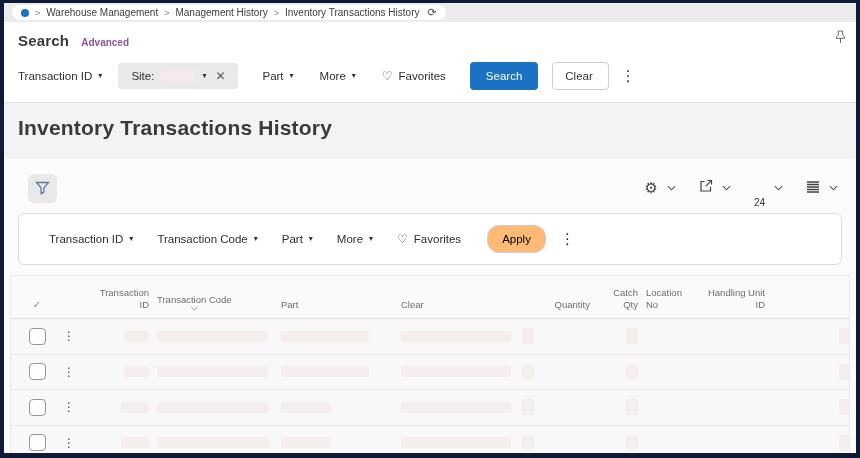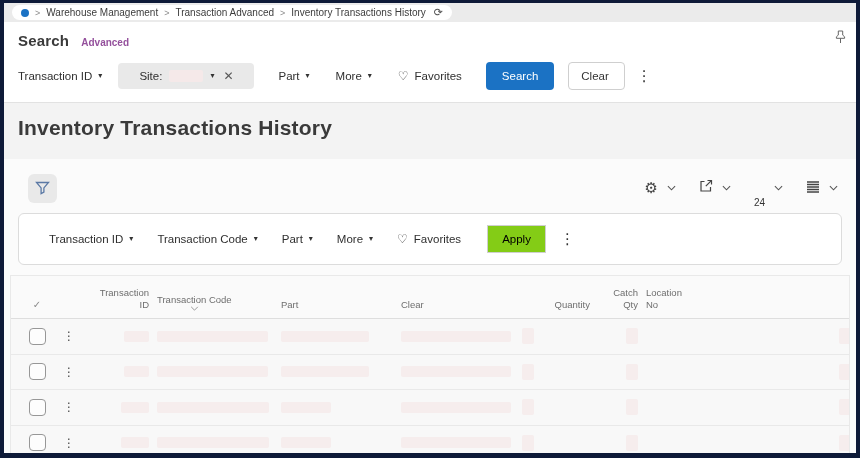--- a/index.html
+++ b/index.html
@@ -28,21 +28,21 @@
   .search-panel { background: #fff; padding: 10px 14px 12px 14px; position: relative; border-bottom: 1px solid #e2e2e2; }
   .search-head { display: flex; align-items: baseline; gap: 12px; }
   .search-title { font-size: 15px; font-weight: 600; color: #3a3a3a; letter-spacing: .2px; }
   .advanced-link { font-size: 10px; font-weight: 600; color: #94509c; cursor: pointer; }
   .pin-btn { position: absolute; right: 10px; top: 8px; cursor: pointer; }
 
   .search-row { display: flex; align-items: center; margin-top: 13px; font-size: 11.5px; color: #2f2f2f; }
   .chip { display: inline-flex; align-items: center; gap: 6px; cursor: pointer; white-space: nowrap; }
   .caret { font-size: 8px; color: #333; line-height: 1; }
   .chip + .chip { margin-left: 26px; }
-  .site-chip { background: #e9e9e9; border-radius: 4px; padding: 6px 21px; margin-left: 16px; display: inline-flex; align-items: center; gap: 7px; cursor: pointer; }
+  .site-chip { background: #e9e9e9; border-radius: 4px; padding: 6px 13px; margin-left: 16px; display: inline-flex; align-items: center; gap: 7px; cursor: pointer; }
   .redact-sm { width: 34px; height: 12px; background: #f5e9e9; border-radius: 2px; }
   .close-x { font-size: 12px; color: #555; margin-left: 2px; }
   .heart { font-size: 12px; color: #444; }
 
   .btn { border-radius: 4px; font-size: 11.5px; padding: 7px 15px; cursor: pointer; border: 1px solid transparent; }
   .btn-primary { background: #1b72c4; color: #fff; margin-left: 24px; }
   .btn-ghost { background: #fff; color: #333; border-color: #cfcfcf; margin-left: 14px; padding-left: 12px; }
 
   .select { display: inline-flex; align-items: center; justify-content: space-between; border: 1px solid #cccccc; border-radius: 4px; background: #fff; font-size: 11.5px; color: #333; padding: 7px 10px; cursor: pointer; }
   .search-row .select { width: 135px; margin-left: auto; }
@@ -59,21 +59,21 @@
   .tool-right { margin-left: auto; display: flex; align-items: center; gap: 9px; color: #444; }
   .tool-group { display: inline-flex; align-items: center; gap: 9px; cursor: pointer; }
   .tool-group + .tool-group { margin-left: 14px; }
   .gear-glyph { font-size: 15px; color: #444; }
   .page-size { font-size: 10px; color: #333; margin-top: 28px; }
   .chev svg { display: block; }
 
   
   .filter-card { margin: 10px 14px 0 14px; border: 1px solid #dcdcdc; border-radius: 6px; background: #fff; height: 52px; display: flex; align-items: center; padding: 0 14px 0 30px; font-size: 11.5px; color: #2f2f2f; }
   .filter-card .chip + .chip { margin-left: 24px; }
-  .btn-apply { background: #84cc16; border: 1px solid #cfcfcf; border-radius: 0; font-size: 11.5px; padding: 7px 14px; margin-left: 26px; cursor: pointer; }
+  .btn-apply { background: #fdba74; border: 1px solid #cfcfcf; border-radius: 12px; font-size: 11.5px; padding: 7px 14px; margin-left: 26px; cursor: pointer; }
   .filter-card .select { width: 126px; margin-left: auto; }
   .filter-card .kebab { margin-left: 10px; }
 
   
   .table { margin: 10px 6px 0 6px; border: 1px solid #e9e9e9; border-bottom: none; background: #fbfbfb; }
   .tgrid { display: grid; grid-template-columns: 32px 34px 66px 124px 120px 121px 76px 48px 57px 70px 1fr; padding: 0 10px 0 10px; }
   .thead { align-items: end; padding-bottom: 0; border-bottom: 1px solid #dedede; min-height: 43px; font-size: 9.5px; color: #6e6e6e; background: #fafafa; }
   .th { padding: 0 4px 7px 4px; line-height: 1.25; }
   .th-right { text-align: right; }
   .th-center { text-align: center; }
@@ -99,21 +99,21 @@
 <body>
 
 <div id="app">
 
   <div class="crumb-bar">
     <div class="crumb-pill">
       <span class="crumb-dot"></span>
       <span class="crumb-sep">&gt;</span>
       <span class="crumb-item">Warehouse Management</span>
       <span class="crumb-sep">&gt;</span>
-      <span class="crumb-item">Transaction Advanced</span>
+      <span class="crumb-item">Management History</span>
       <span class="crumb-sep">&gt;</span>
       <span class="crumb-item">Inventory Transactions History</span>
       <span class="crumb-refresh">⟳</span>
     </div>
   </div>
 
   <div class="search-panel">
     <div class="search-head">
       <span class="search-title">Search</span>
       <span class="advanced-link">Advanced</span>
@@ -250,20 +250,21 @@
                 <path d="M1 1l4 4 4-4"></path>
               </svg>
           </span>
         </span>
       </div>
       <div class="th">Part</div>
       <div class="th">Clear</div>
       <div class="th th-right">Quantity</div>
       <div class="th th-right">Catch Qty</div>
       <div class="th">Location No</div>
+      <div class="th th-right">Handling Unit ID</div>
     </div>
 
     <div class="tgrid trow va">
       <div class="cell">
           <span class="checkbox"></span>
         </div>
       <div class="cell">
           <span class="row-kebab">⋮</span>
         </div>
       <div class="cell cell-right">

